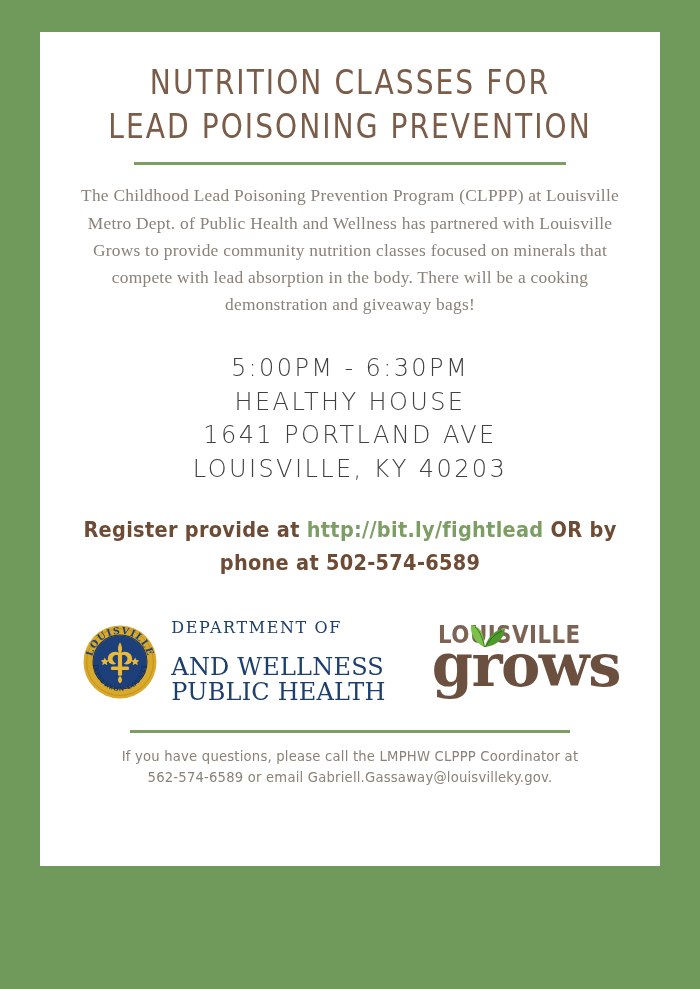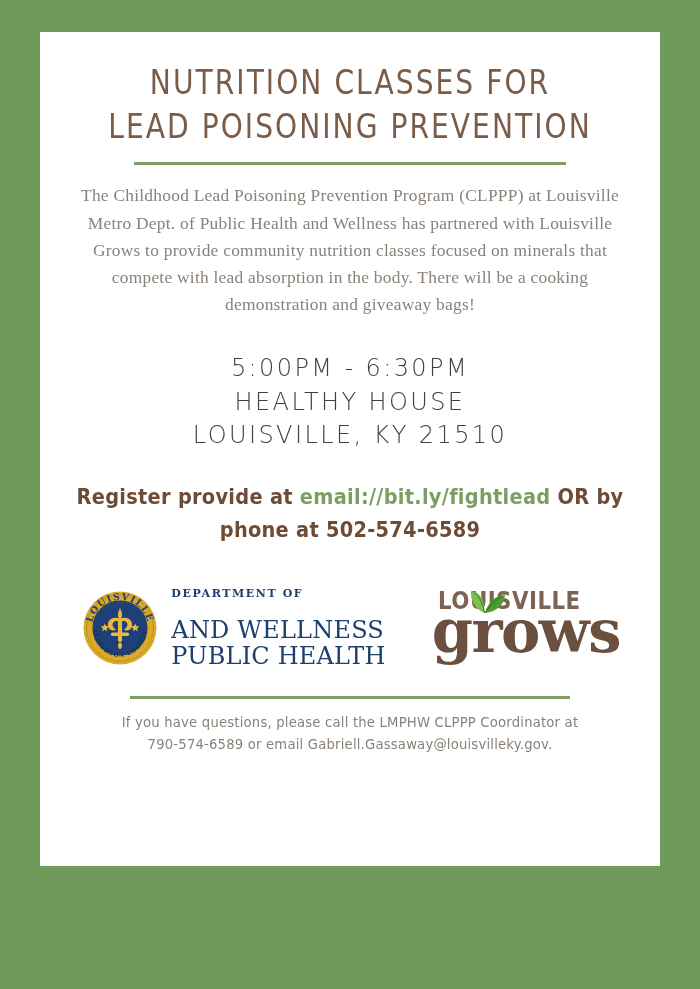--- a/index.html
+++ b/index.html
@@ -118,22 +118,22 @@
     display: flex;
     align-items: center;
     gap: 13px;
   }
   .seal { flex: none; }
   .dphw-text {
     font-family: "DejaVu Serif", "Liberation Serif", serif;
     color: #1c3f6e;
   }
   .dphw-sm {
-    font-size: 11px;
-    font-weight: bold;
+    font-size: 16px;
+    font-weight: normal;
     letter-spacing: 1.6px;
     margin-bottom: 18px;
   }
   .dphw-lg {
     font-size: 24px;
     line-height: 1.06;
     letter-spacing: 0.2px;
   }
 
   .grows-logo {
@@ -195,25 +195,26 @@
     <div class="title-line">LEAD POISONING PREVENTION</div>
     <div class="divider top"></div>
   </div>
 
   <p class="intro">The Childhood Lead Poisoning Prevention Program (CLPPP) at Louisville Metro Dept. of Public Health and Wellness has partnered with Louisville Grows to provide community nutrition classes focused on minerals that compete with lead absorption in the body. There will be a cooking demonstration and giveaway bags!</p>
 
 
   <div class="venue">
     <div class="venue-line">5:00PM - 6:30PM</div>
     <div class="venue-line">HEALTHY HOUSE</div>
-    <div class="venue-line">LOUISVILLE, KY 21510</div>
+    <div class="venue-line">1641 PORTLAND AVE</div>
+    <div class="venue-line">LOUISVILLE, KY 40203</div>
   </div>
 
   <div class="register">
-    <span>Register provide at </span><span class="url">email://bit.ly/fightlead</span><span> OR by phone at </span><span>502-574-6589</span>
+    <span>Register provide at </span><span class="url">http://bit.ly/fightlead</span><span> OR by phone at </span><span>502-574-6589</span>
   </div>
 
   <div class="logos">
 
     <div class="lm-logo">
       <svg class="seal" width="76" height="76" viewBox="0 0 100 100">
         <circle cx="50" cy="50" r="48" fill="#d9a92b"></circle>
         <circle cx="50" cy="50" r="44" fill="none" stroke="#b8881c" stroke-width="1"></circle>
         <circle cx="50" cy="50" r="35" fill="#1d3f7a"></circle>
         <circle cx="50" cy="50" r="35.5" fill="none" stroke="#13305e" stroke-width="1.4"></circle>
@@ -255,16 +256,16 @@
     </div>
 
   </div>
 
   <div class="footer-divider-wrap">
     <div class="divider bottom"></div>
   </div>
 
   <div class="footer">
     <div>If you have questions, please call the LMPHW CLPPP Coordinator at</div>
-    <div>790-574-6589 or email Gabriell.Gassaway@louisvilleky.gov.</div>
+    <div>562-574-6589 or email Gabriell.Gassaway@louisvilleky.gov.</div>
   </div>
 
 </div>
 
 </body></html>

